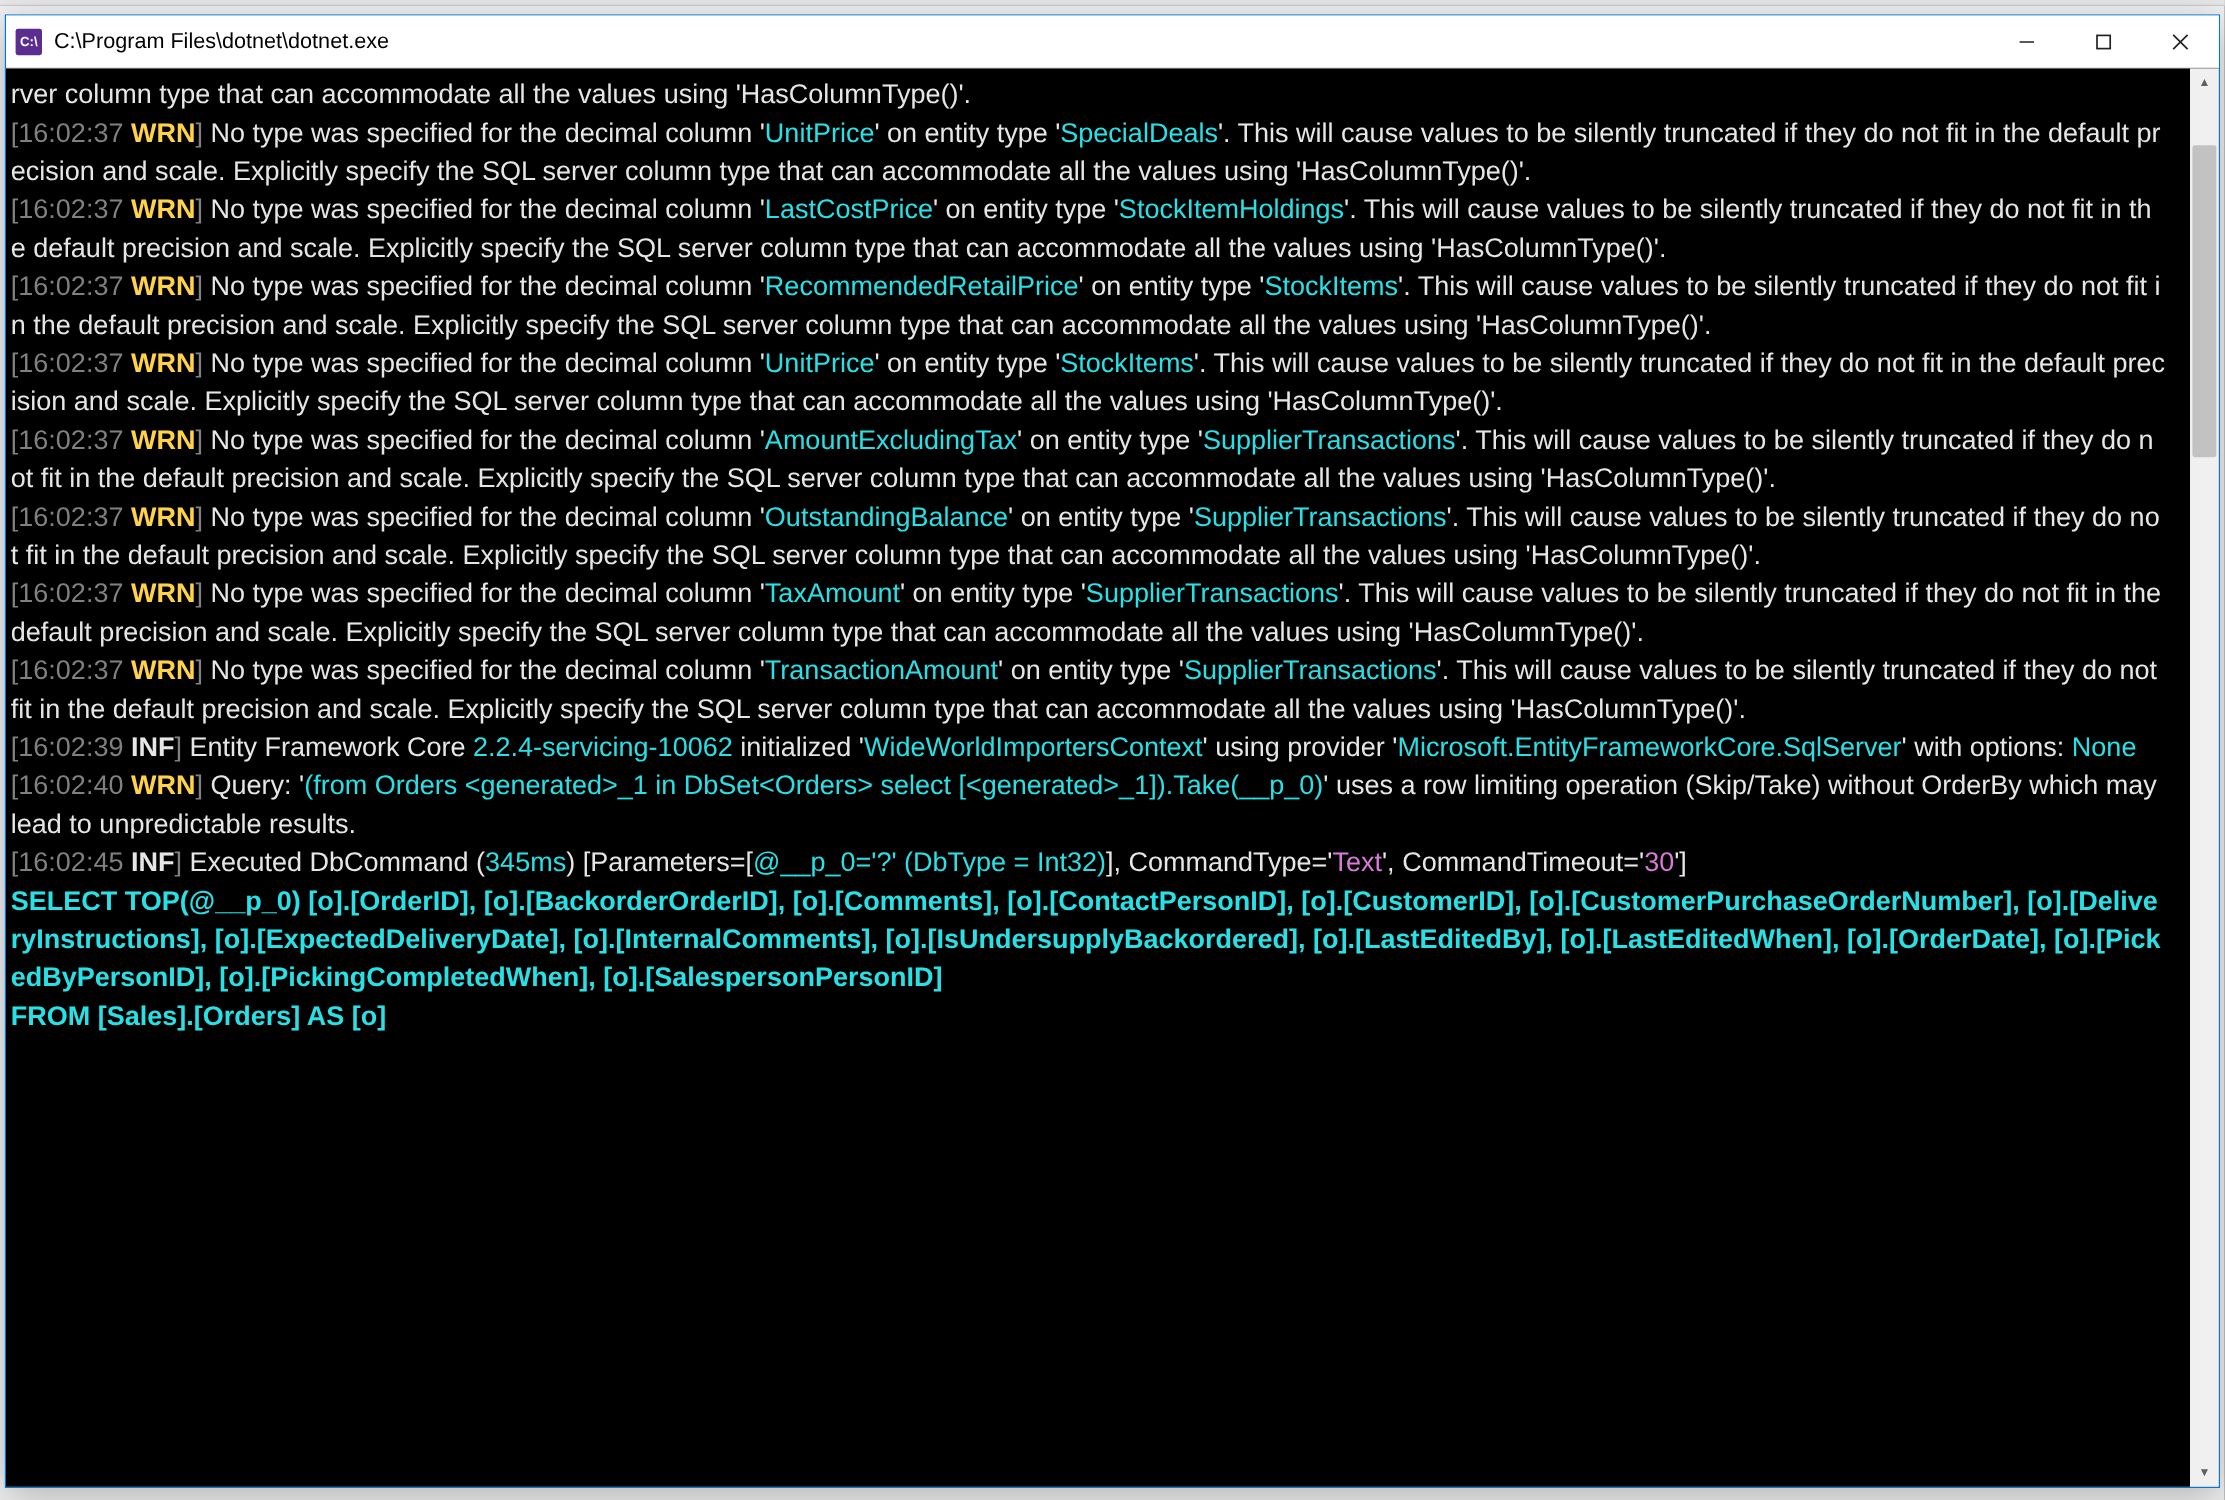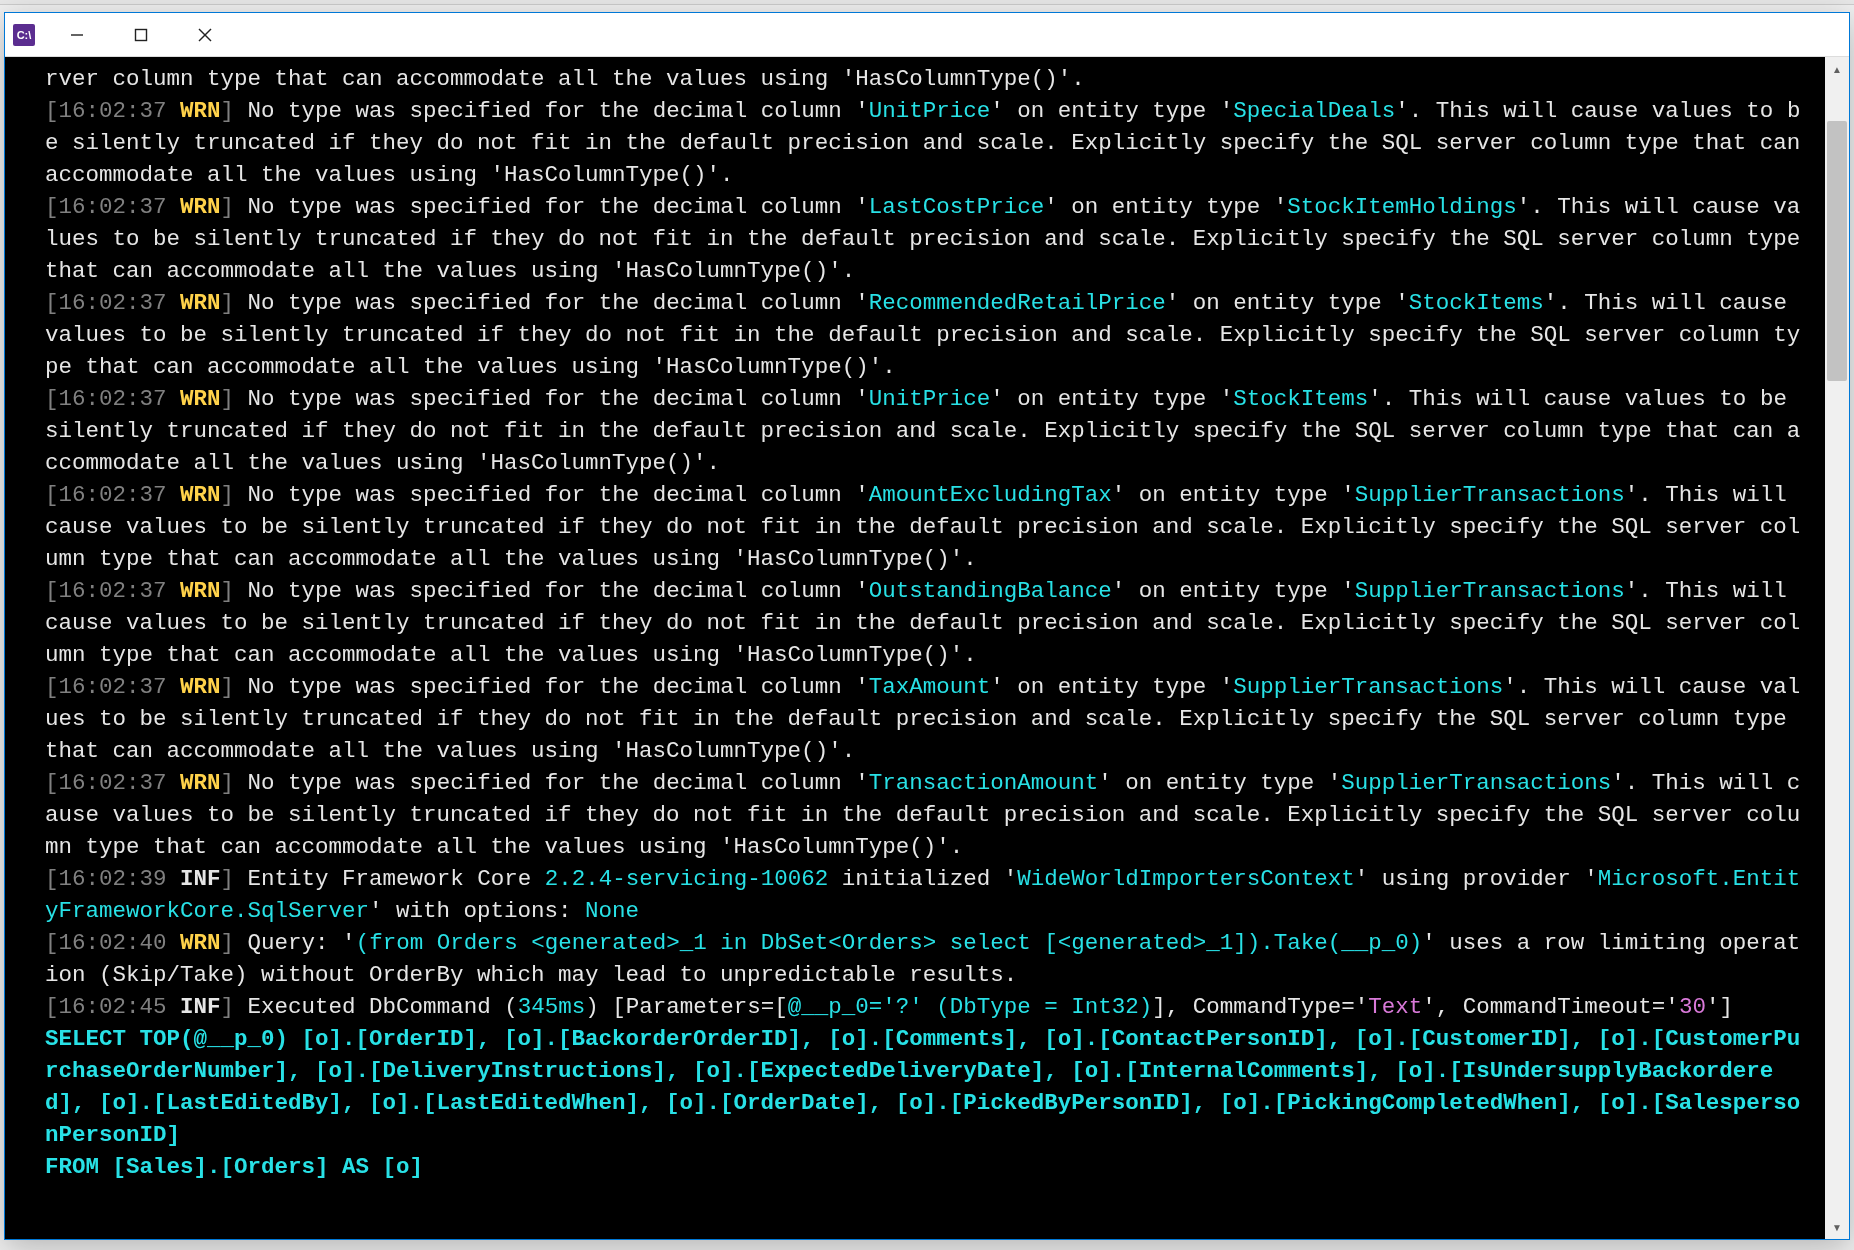--- a/index.html
+++ b/index.html
@@ -70,28 +70,27 @@
   }
   .console-body {
     flex: 1;
     display: flex;
     background: #000;
     overflow: hidden;
   }
   .console-content {
     flex: 1;
     padding: 6px 20px 6px 4px;
-    font-family: Liberation Mono, monospace;
+    font-family: Liberation Sans, sans-serif;
     font-size: 22.5px;
     line-height: 32px;
     color: #e6e6e6;
     white-space: pre-wrap;
     word-break: break-all;
     overflow: hidden;
-    margin-left: 36px;
   }
   .scrollbar {
     width: 24px;
     background: #f0f0f0;
     position: relative;
     flex-shrink: 0;
   }
   .scroll-arrow {
     width: 100%;
     height: 24px;
@@ -121,20 +120,21 @@
 </style>
 </head>
 <body>
 
 <div class="ide-menubar"></div>
 
 <div class="console-window">
 
   <div class="titlebar">
     <div class="titlebar-icon">C:\</div>
+    <div class="titlebar-title">C:\Program Files\dotnet\dotnet.exe</div>
     <div class="window-controls">
       <div class="window-btn">
         <svg width="14" height="14" viewBox="0 0 14 14">
             <line x1="1" y1="7" x2="13" y2="7" stroke="#222" stroke-width="1.4"></line>
           </svg>
       </div>
       <div class="window-btn">
         <svg width="14" height="14" viewBox="0 0 14 14">
             <rect x="1.5" y="1.5" width="11" height="11" fill="none" stroke="#222" stroke-width="1.4"></rect>
           </svg>

